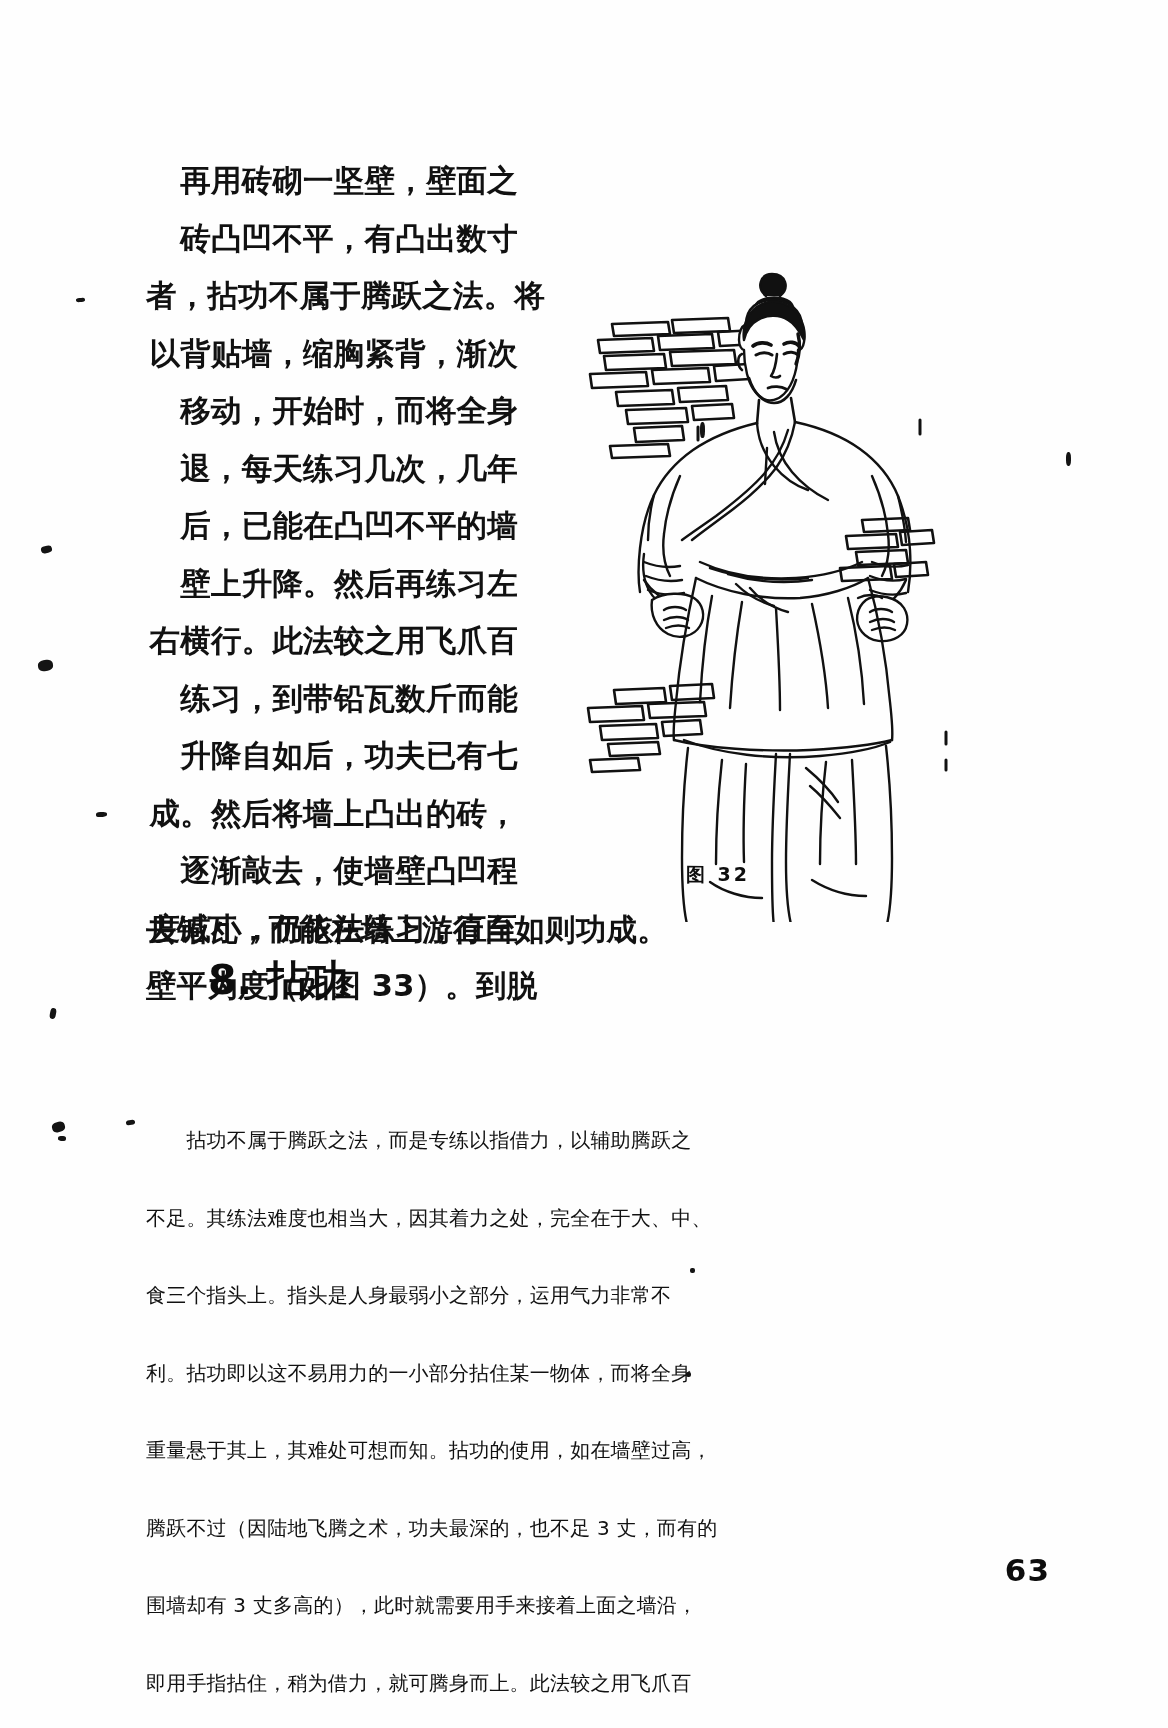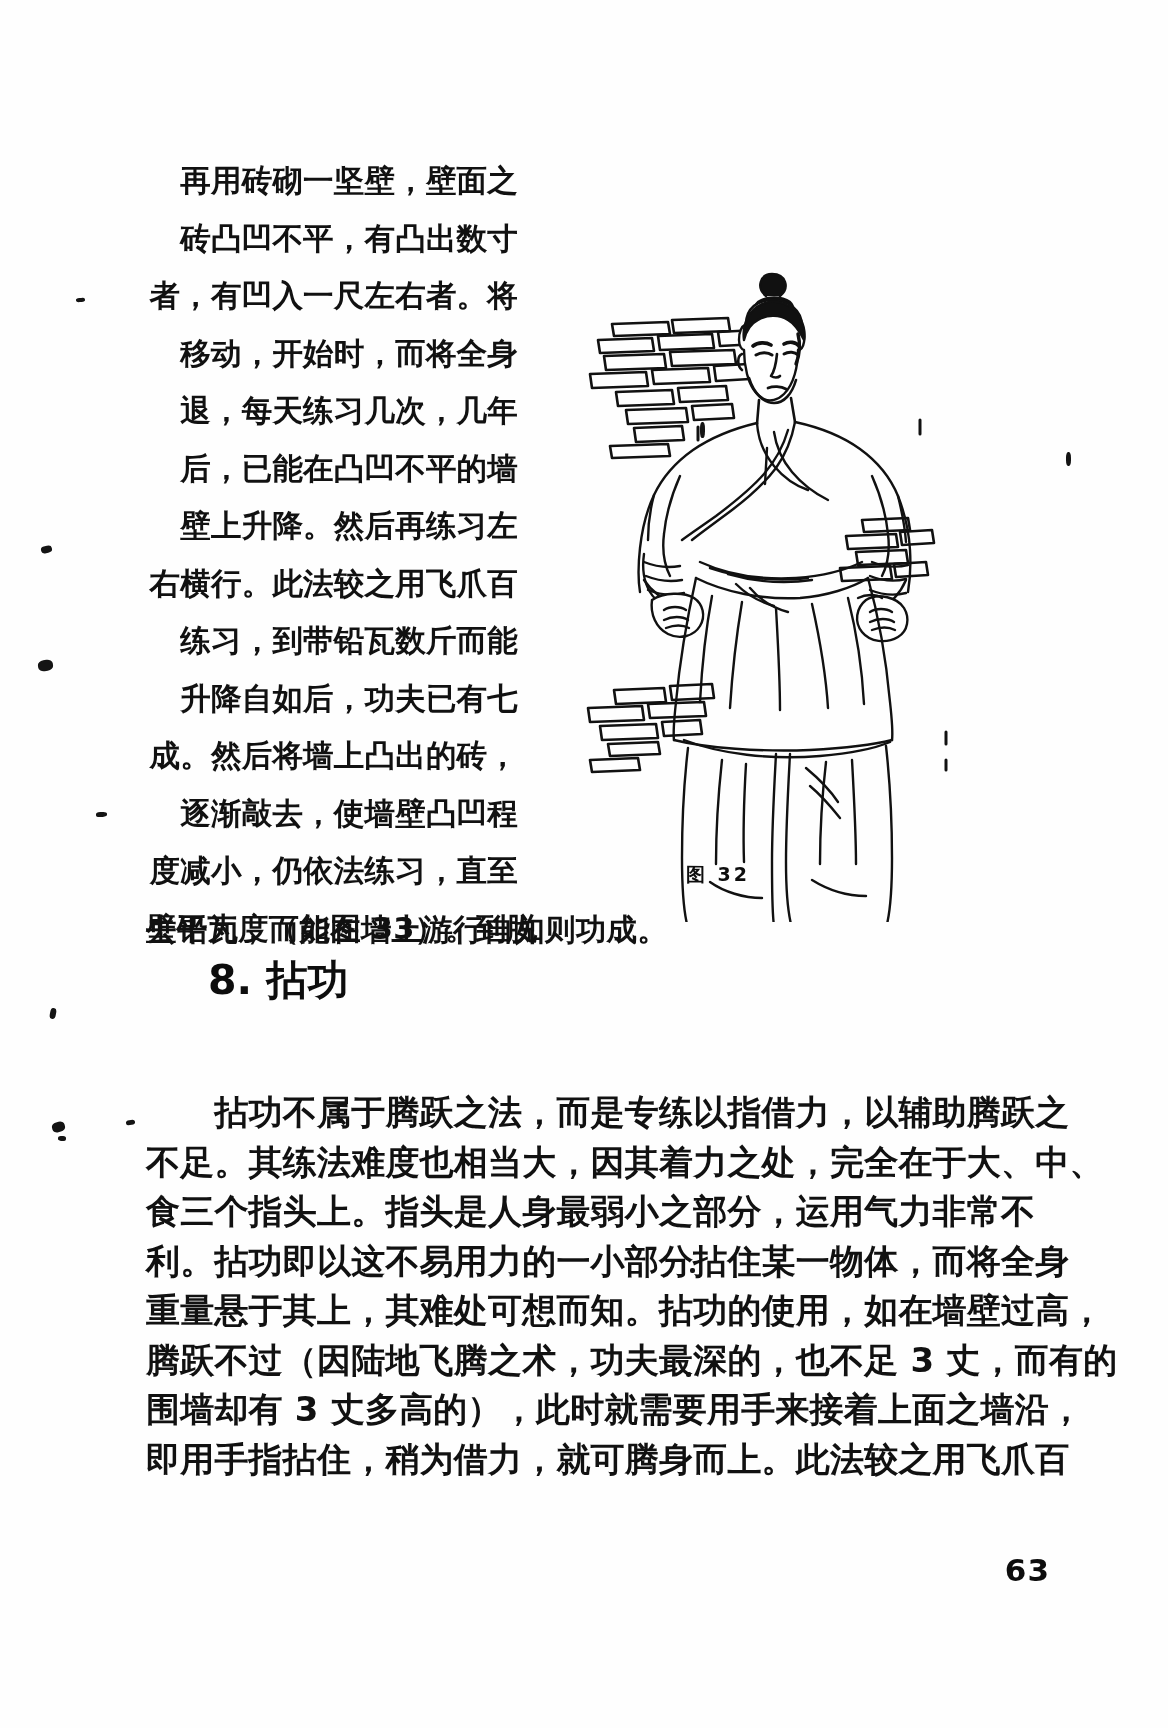--- a/index.html
+++ b/index.html
@@ -60,24 +60,25 @@
     white-space: pre;
   }
 
   .body-block {
     position: absolute;
     left: 146px;
     top: 1088px;
     width: 912px;
   }
   .body-block .line {
-    font-size: 34px;
+    font-size: 20px;
     line-height: 49.5px;
     white-space: pre;
-    font-weight: 700;
+    font-weight: 400;
+    margin-top: 28px;
   }
 
   
   .figure-wrap {
     position: absolute;
     left: 560px;
     top: 262px;
     width: 430px;
     height: 660px;
   }
@@ -121,21 +122,22 @@
   .sp12{ left: 700px; top: 422px;  width: 5px;  height: 16px; }
 </style>
 </head>
 <body>
 
 <div class="page">
 
   <div class="col-left">
     <div class="line">再用砖砌一坚壁，壁面之</div>
     <div class="line">砖凸凹不平，有凸出数寸</div>
-    <div class="line">者，有凹入一尺左右者。将</div>
+    <div class="line">者，拈功不属于腾跃之法。将</div>
+    <div class="line">以背贴墙，缩胸紧背，渐次</div>
     <div class="line">移动，开始时，而将全身</div>
     <div class="line">退，每天练习几次，几年</div>
     <div class="line">后，已能在凸凹不平的墙</div>
     <div class="line">壁上升降。然后再练习左</div>
     <div class="line">右横行。此法较之用飞爪百</div>
     <div class="line">练习，到带铅瓦数斤而能</div>
     <div class="line">升降自如后，功夫已有七</div>
     <div class="line">成。然后将墙上凸出的砖，</div>
     <div class="line">逐渐敲去，使墙壁凸凹程</div>
     <div class="line">度减小，仍依法练习，直至</div>

